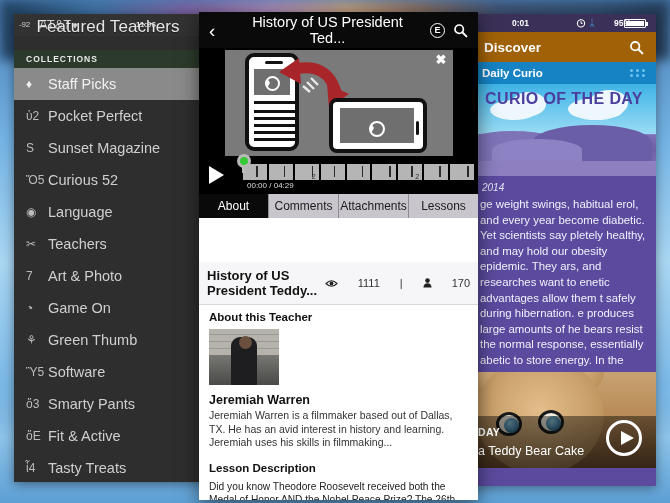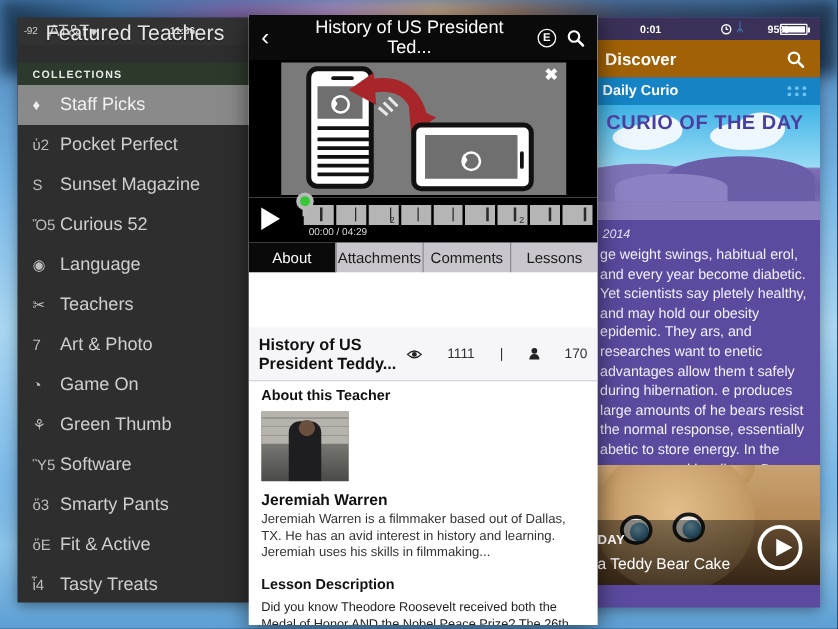--- a/index.html
+++ b/index.html
@@ -456,22 +456,22 @@
         <span class="m-pin-head">
             <i></i>
           </span>
         <span class="m-pin-tail"></span>
       </div>
       <span class="m-time">00:00 / 04:29</span>
     </div>
 
     <div class="m-tabs">
         <div class="m-tab active">About</div>
+        <div class="m-tab">Comments</div>
         <div class="m-tab">Attachments</div>
-        <div class="m-tab">Comments</div>
         <div class="m-tab">Lessons</div>
       </div>
 
     <div class="m-scroll">
       <div class="m-lessontitle">
         <span class="m-lt-text">History of US President Teddy...</span>
         <span class="m-lt-stats">
           <svg width="13" height="9" viewBox="0 0 13 9">
             <path d="M1 4.5 Q6.5 -1 12 4.5 Q6.5 10 1 4.5 Z" fill="none" stroke="#222" stroke-width="1.1"></path>
             <circle cx="6.5" cy="4.5" r="1.9" fill="#222"></circle>

